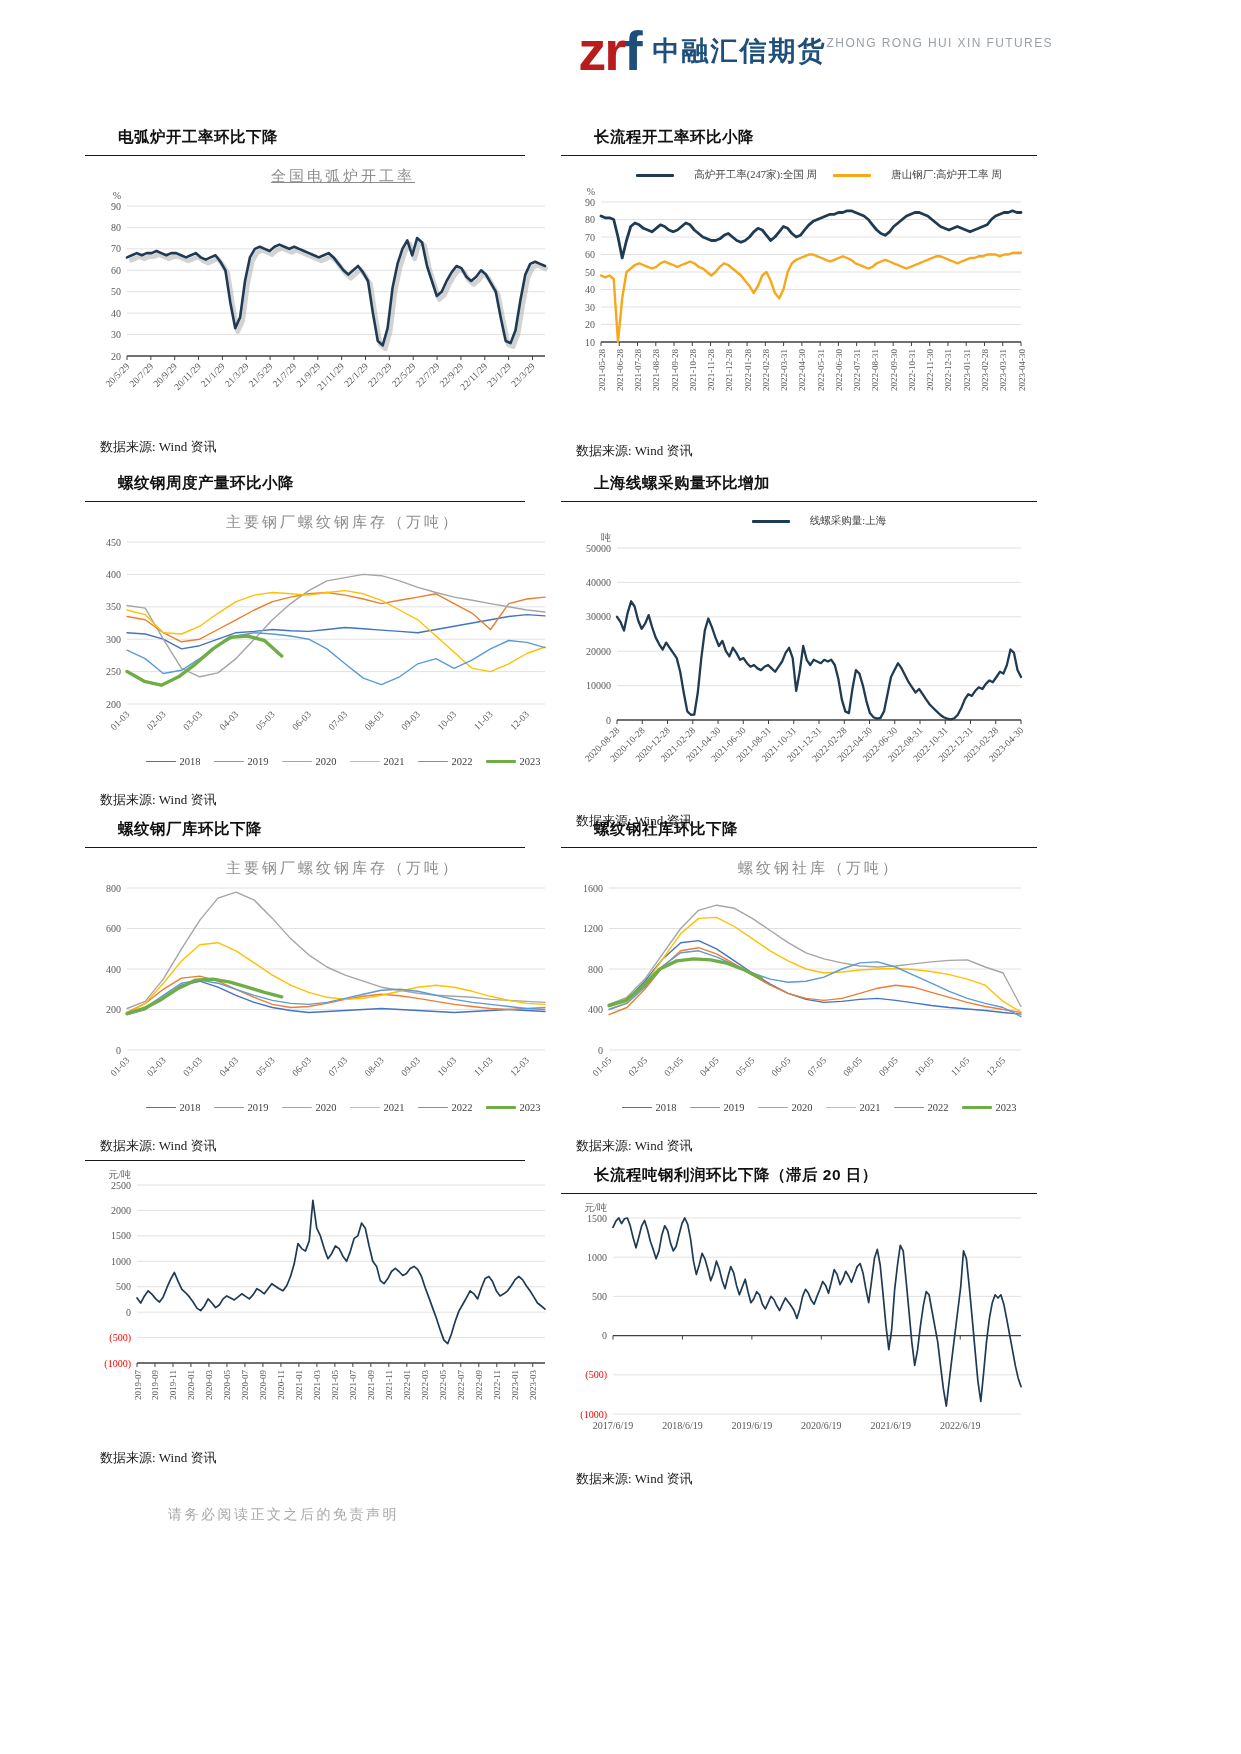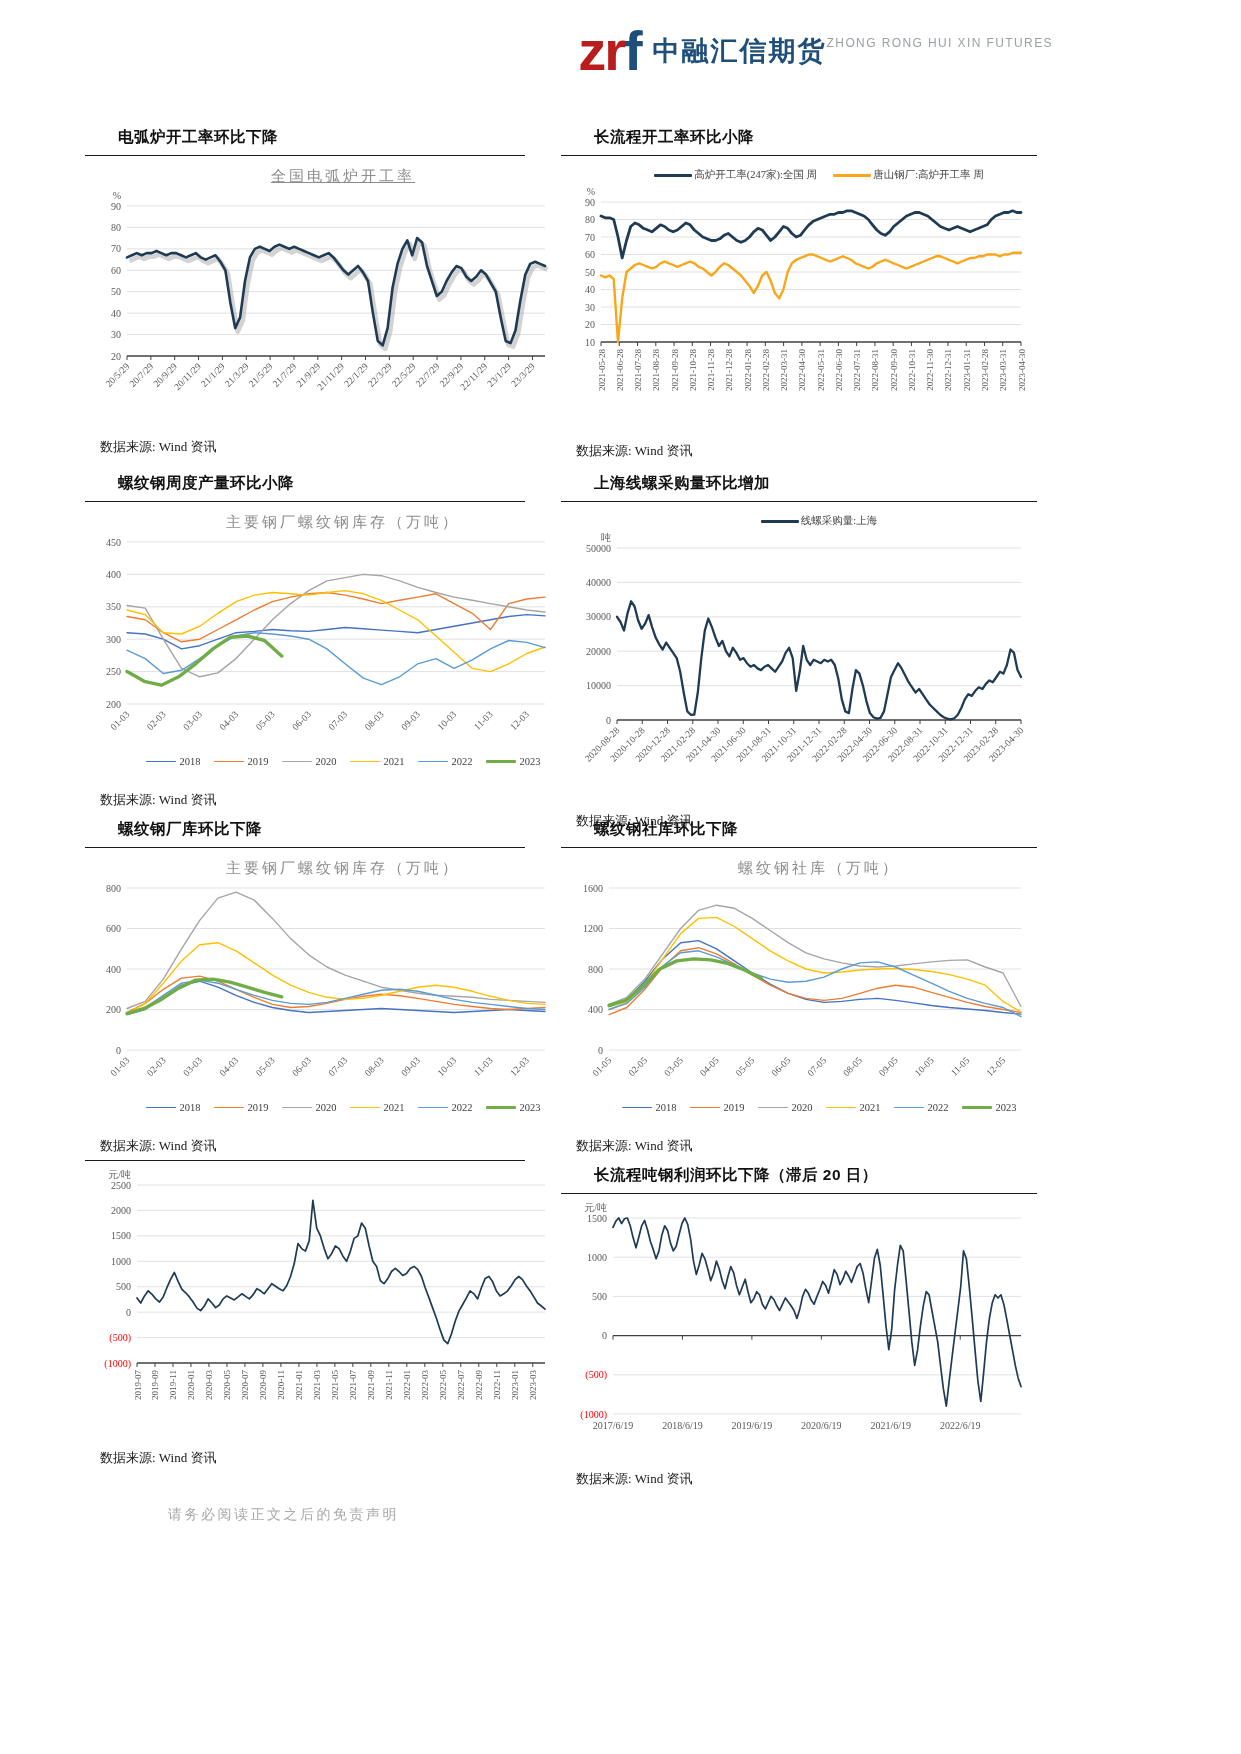--- a/index.html
+++ b/index.html
@@ -19,21 +19,21 @@
   .section:nth-child(odd) .sec-rule{margin-right:36px;}
   .chart-box{padding-top:4px;}
   .chart-title{text-align:center;color:#8c8c8c;font-size:15px;letter-spacing:3px;
                font-family:"Liberation Serif",serif;margin:7px 0 0 40px;}
   .chart-title.u{text-decoration:underline;}
   .legend{display:flex;justify-content:center;align-items:center;font-size:10.5px;color:#404040;
           font-family:"Liberation Serif",serif;}
   .legend.top{margin:8px 0 0 40px;gap:16px;}
   .legend.bottom{margin:2px 0 0 40px;gap:13px;}
   .legend-item{display:inline-flex;align-items:center;gap:4px;}
-  .legend.top .legend-item{gap:2px;}
+  .legend.top .legend-item{gap:20px;}
   .sw{display:inline-block;border-radius:1px;}
   .source{font-size:13px;color:#1a1a1a;font-family:"Liberation Serif",serif;padding-left:15px;margin-top:24px;}
   .footer{position:absolute;left:168px;top:1506px;color:#a9a9a9;font-size:14px;letter-spacing:2.5px;
           font-family:"Liberation Serif",serif;}
   svg text{font-family:"Liberation Serif",serif;}
 </style>
 </head>
 <body>
 
 <div class="header">

